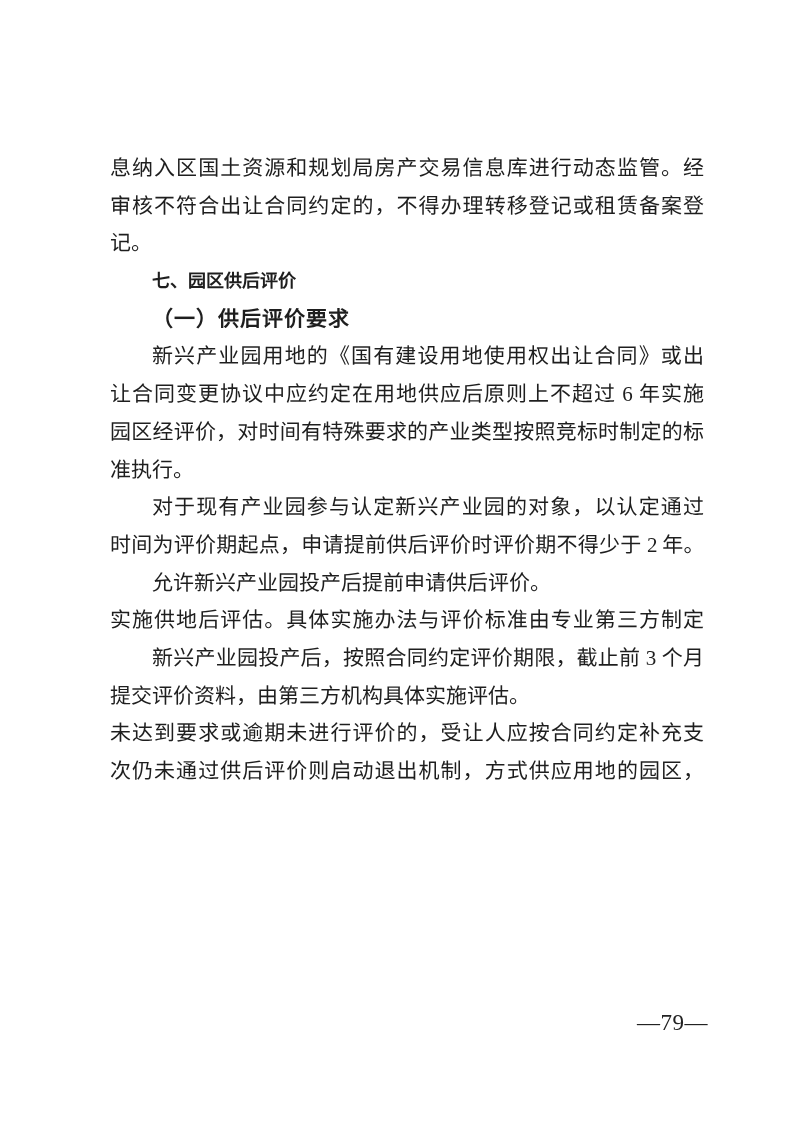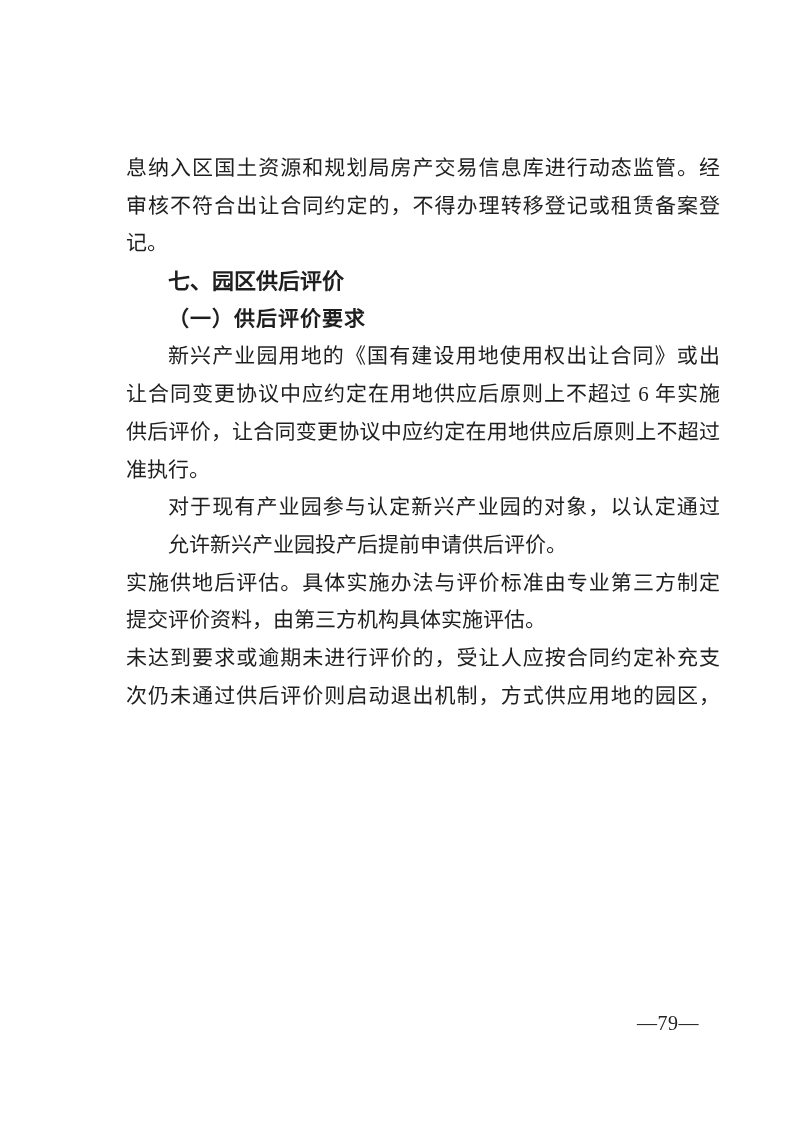--- a/index.html
+++ b/index.html
@@ -12,21 +12,21 @@
     width: 800px;
     height: 1131px;
     margin: 0 auto;
     background: #ffffff;
     overflow: hidden;
     font-family: "Liberation Serif", "DejaVu Serif", serif;
     color: #1e1e1e;
   }
   .doc {
     position: absolute;
-    left: 126px;
+    left: 110px;
     top: 150px;
     width: 594px;
   }
   .line {
     font-size: 21px;
     line-height: 37.7px;
     height: 37.7px;
     overflow: hidden;
     text-align: justify;
     word-break: keep-all;
@@ -34,52 +34,54 @@
   }
   .line.fill {
     white-space: normal;
     text-align-last: justify;
   }
   .line.indent { padding-left: 42px; }
   .line.tight { letter-spacing: -0.6px; }
   .line.heading {
     font-family: "Liberation Sans", "DejaVu Sans", sans-serif;
     font-weight: bold;
-    font-size: 22px;
+    font-size: 18px;
   }
   .line.kai {
     
     font-weight: 700;
     letter-spacing: 1px;
   }
   .pagenum {
     position: absolute;
     left: 637px;
     top: 1011px;
-    font-size: 20px;
+    font-size: 23px;
     line-height: 24px;
     letter-spacing: 0.5px;
     color: #222222;
   }
 </style>
 </head>
 <body>
 
 <div class="page">
   <main class="doc">
       <div class="line body fill">息纳入区国土资源和规划局房产交易信息库进行动态监管。经</div>
       <div class="line body fill">审核不符合出让合同约定的，不得办理转移登记或租赁备案登</div>
       <div class="line body">记。</div>
       <div class="line heading indent">七、园区供后评价</div>
       <div class="line kai indent">（一）供后评价要求</div>
       <div class="line body indent fill">新兴产业园用地的《国有建设用地使用权出让合同》或出</div>
       <div class="line body fill">让合同变更协议中应约定在用地供应后原则上不超过 6 年实施</div>
-      <div class="line body fill">供后评价，让合同变更协议中应约定在用地供应后原则上不超过</div>
+      <div class="line body fill">园区经评价，对时间有特殊要求的产业类型按照竞标时制定的标</div>
       <div class="line body">准执行。</div>
       <div class="line body indent fill">对于现有产业园参与认定新兴产业园的对象，以认定通过</div>
+      <div class="line body fill tight">时间为评价期起点，申请提前供后评价时评价期不得少于 2 年。</div>
       <div class="line body indent">允许新兴产业园投产后提前申请供后评价。</div>
       <div class="line body fill">实施供地后评估。具体实施办法与评价标准由专业第三方制定</div>
+      <div class="line body indent fill">新兴产业园投产后，按照合同约定评价期限，截止前 3 个月</div>
       <div class="line body">提交评价资料，由第三方机构具体实施评估。</div>
       <div class="line body fill">未达到要求或逾期未进行评价的，受让人应按合同约定补充支</div>
       <div class="line body fill">次仍未通过供后评价则启动退出机制，方式供应用地的园区，</div>
     </main>
   <div class="pagenum">—79—</div>
 </div>
 
 </body></html>

